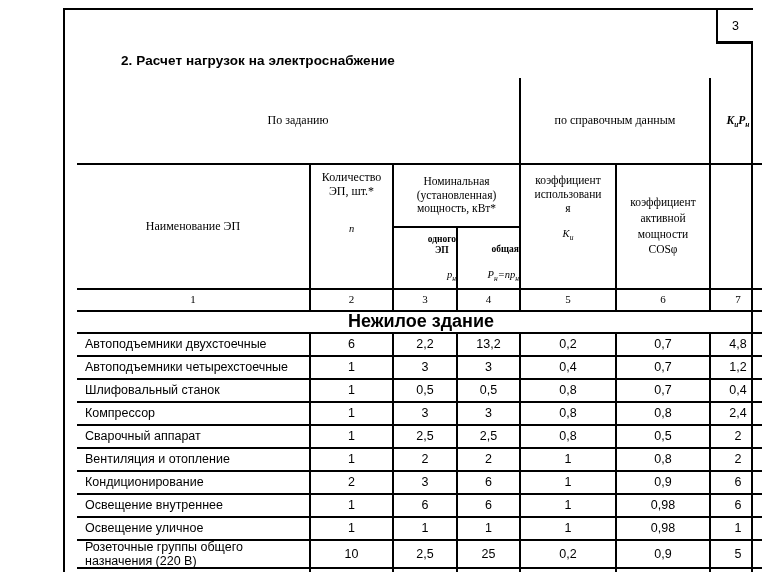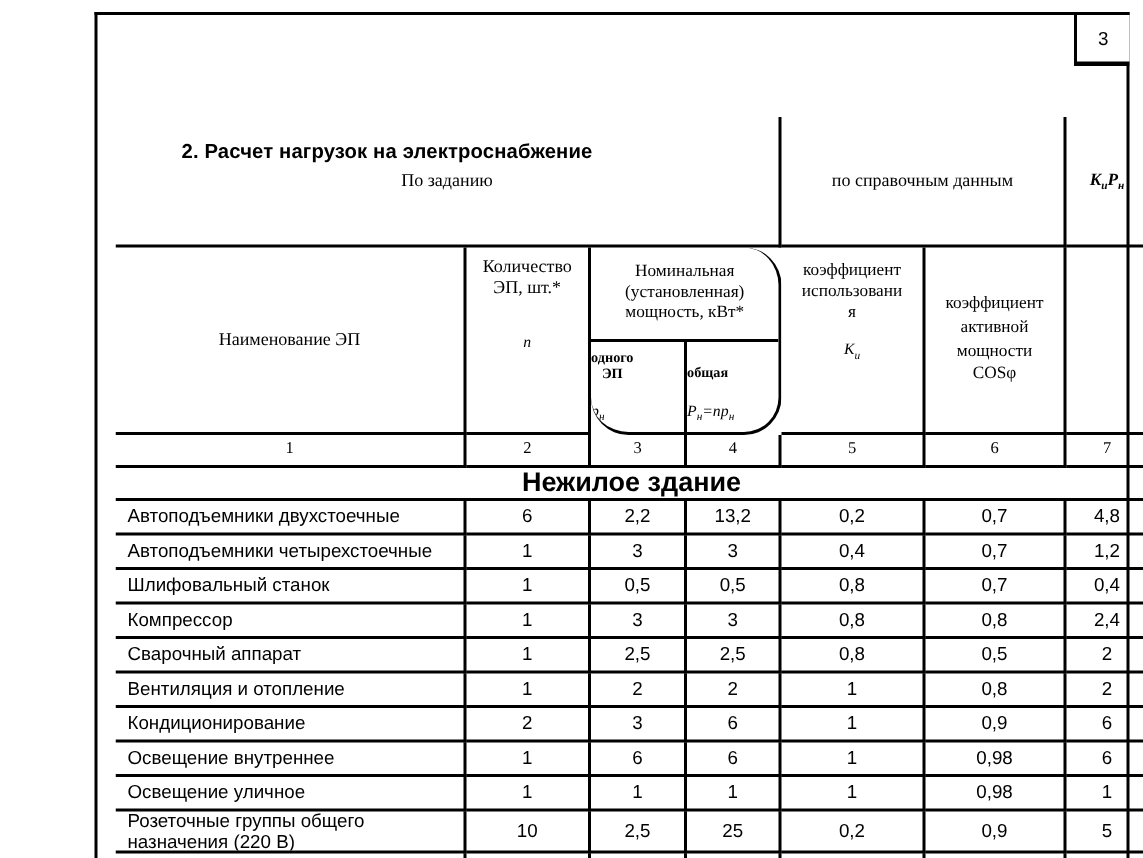--- a/index.html
+++ b/index.html
@@ -12,21 +12,21 @@
     border:2px solid #000; border-bottom:none; box-sizing:border-box;
   }
   .pagebox {
     position:absolute; left:716px; top:10px; width:37px; height:34px;
     border-left:2px solid #000; border-bottom:3px solid #000; box-sizing:border-box;
     display:flex; align-items:center; justify-content:center;
     font-size:12.5px; background:#fff;
   }
   .heading {
     position:absolute; left:121px; top:53px;
-    font-size:13.5px; font-weight:bold; letter-spacing:0.1px;margin-top:40px;
+    font-size:13.5px; font-weight:bold; letter-spacing:0.1px;
   }
   .tbl {
     position:absolute; left:63px; top:78px; width:690px; height:494px;
     display:grid;
     grid-template-columns:234px 83px 64px 63px 96px 94px 56px;
     grid-template-rows:87px 125px 22px 22px repeat(9,23px) 28px 1fr;
     grid-auto-flow:row;
     box-sizing:border-box; overflow:hidden;margin-left:14px;
   }
   .c {
@@ -45,29 +45,29 @@
   .sym { font-family:"Liberation Serif", serif; font-style:italic; font-size:10.5px; }
   .sym sub { font-size:7.5px; line-height:0; }
   .kipn { font-size:11.5px;font-weight:bold; }
   .vcol { flex-direction:column; justify-content:flex-start; }
   .qty-cell { padding-top:5px; }
   .qty-cell .sym { margin-top:24px; }
   .ki-cell { padding-top:9px; }
   .ki-cell .serif { font-size:11.5px; }
   .ki-cell .sym { margin-top:13px; }
   .cos-cell .serif { font-size:11.5px; line-height:1.35; }
-  .nominal-group { padding:0; flex-direction:column; align-items:stretch; justify-content:flex-start;border-radius:25px; }
+  .nominal-group { padding:0; flex-direction:column; align-items:stretch; justify-content:flex-start; }
   .nominal-top {
     height:63px; border-bottom:2px solid #000; box-sizing:border-box;
     display:flex; align-items:center; justify-content:center; text-align:center;
   }
   .nominal-top .serif { font-size:11.5px; }
   .nominal-bottom { flex:1; display:flex; align-items:stretch; }
   .sub-cell {
-    display:flex; flex-direction:column; align-items:flex-start;
+    display:flex; flex-direction:column; align-items:flex-end;
     box-sizing:border-box; text-align:center;
   }
   .sub-one { width:64px; border-right:2px solid #000; padding-top:6px; }
   .sub-one .sym { margin-top:13px; }
   .sub-total { flex:1; padding-top:16px; }
   .sub-total .sym { margin-top:14px; }
   .num { font-family:"Liberation Serif", serif; font-size:11px; }
   .section-cell { font-weight:bold; font-size:18px; }
   .data { font-size:12.5px; }
   .name-cell {

